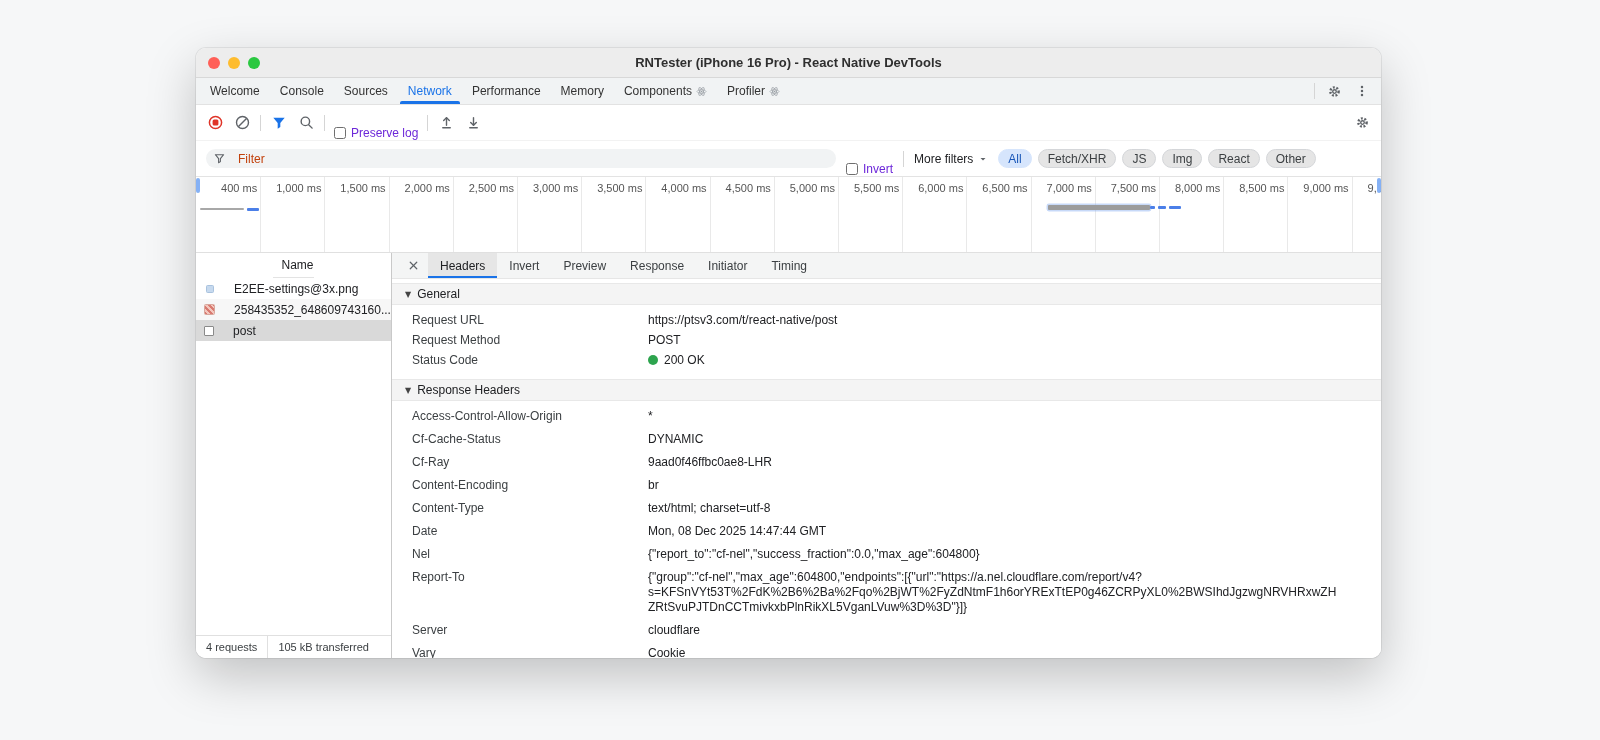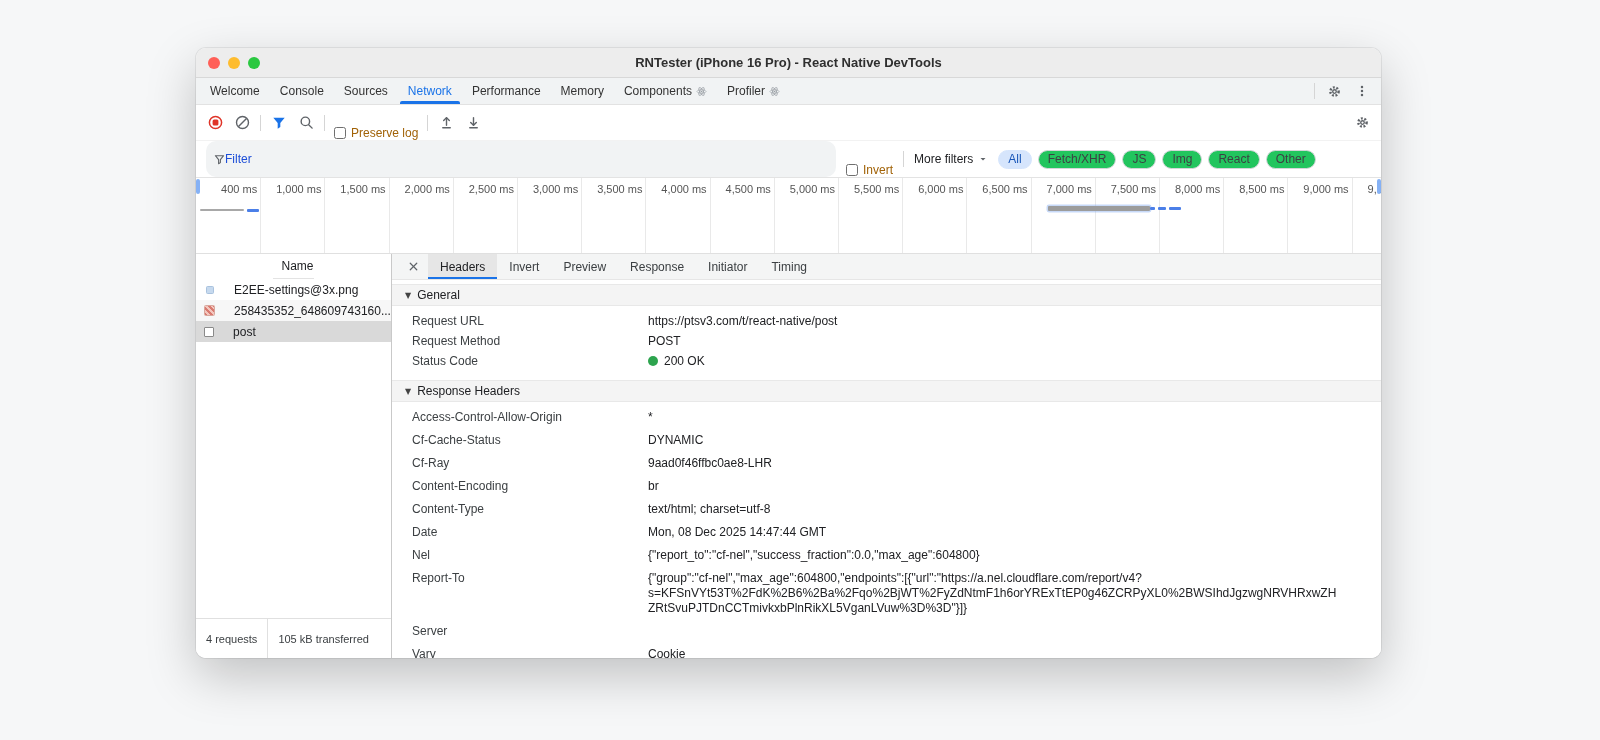--- a/index.html
+++ b/index.html
@@ -22,31 +22,31 @@
   .main-tab{display:flex;align-items:center;padding:0 10px;color:#333;position:relative;}
   .main-tab.active{color:#1a73e8;}
   .main-tab.active::after{content:"";position:absolute;left:2px;right:2px;bottom:0;height:3px;
     background:#1a73e8;border-radius:2px 2px 0 0;}
   .mt-right{margin-left:auto;display:flex;align-items:center;gap:10px;padding:0 10px;}
   .vdiv{width:1px;height:16px;background:#d5d5d5;flex:0 0 1px;}
   .icon-btn{display:inline-flex;align-items:center;justify-content:center;width:18px;height:18px;}
   
   .nettoolbar{flex:0 0 27px;background:#fff;display:flex;align-items:center;gap:9px;
     padding:0 10px;border-bottom:1px solid #f2f2f2;}
-  .chk{display:inline-flex;align-items:center;gap:5px;color:#a16207;margin-top:21px;}
+  .chk{display:inline-flex;align-items:center;gap:5px;color:#6d28d9;margin-top:21px;}
   .cb{width:12px;height:12px;border:1px solid #6f6f6f;border-radius:2.5px;background:#fff;display:inline-block;}
   .spacer{flex:1;}
   
   .filterrow{flex:0 0 27px;display:flex;align-items:center;gap:10px;padding:0 10px;background:#fff;}
-  .filter-input{width:630px;height:36px;background:#f1f3f4;border-radius:10px;display:flex;
-    align-items:center;gap:0;padding:0 8px;color:#1d4ed8;}
+  .filter-input{width:630px;height:19px;background:#f1f3f4;border-radius:10px;display:flex;
+    align-items:center;gap:13px;padding:0 8px;color:#c2410c;}
   .morefilters{display:flex;align-items:center;gap:5px;color:#202124;}
   .pills{display:flex;align-items:center;gap:6px;}
   .pill{height:19px;padding:0 9px;border:1px solid #d4d6d9;border-radius:10px;display:flex;
-    align-items:center;background:#22c55e;color:#3c4043;}
+    align-items:center;background:#e5e5e5;color:#3c4043;}
   .pill.active{background:#d6e5fc;border-color:#d6e5fc;color:#1856b8;}
   
   .timeline{flex:0 0 77px;border-top:1px solid #e3e3e3;border-bottom:1px solid #e0e0e0;
     position:relative;overflow:hidden;background:#fff;}
   .tick-line{position:absolute;top:0;bottom:0;width:1px;background:#e9e9e9;}
   .tick-label{position:absolute;top:5px;font-size:11px;color:#555;transform:translateX(-100%);white-space:nowrap;}
   .wf-gray{position:absolute;height:2px;background:#a8a8a8;border-radius:1px;}
   .wf-gray.thick{height:5px;background:#9c9c9c;box-shadow:0 0 0 1.5px rgba(130,170,240,.45);}
   .wf-blue{position:absolute;height:3px;background:#4b7fe8;border-radius:1px;}
   .tl-ind{position:absolute;top:1px;width:4px;height:15px;background:#85b1f5;border-radius:4px;z-index:3;}
@@ -58,21 +58,21 @@
   .name-header{flex:0 0 25px;border-bottom:1px solid #e3e3e3;display:flex;align-items:center;padding-left:8px;}
   .reqlist{flex:1;overflow:hidden;padding-bottom:23px;}
   .req-row{height:21px;display:flex;align-items:center;gap:19px;padding-left:8px;white-space:nowrap;overflow:hidden;}
   .req-row.striped{background:#f7f7f7;}
   .req-row.selected{background:#d9d9d9;}
   .ricon{flex:0 0 11px;width:11px;height:11px;border-radius:1.5px;}
   .ricon.image{width:8px;height:8px;flex-basis:8px;margin:0 1.5px;background:#c6d9ee;border:1px solid #a9c2de;}
   .ricon.image-thumb{background:repeating-linear-gradient(45deg,#d97a70 0 2px,#f3c6bd 2px 4px);border:1px solid #d8a79d;}
   .ricon.document{width:10px;height:10px;flex-basis:10px;background:#fff;border:1px solid #8a8a8a;border-radius:1px;}
   .rname{overflow:hidden;text-overflow:clip;}
-  .leftstatus{position:absolute;left:0;right:0;bottom:0;height:40px;border-top:1px solid #e0e0e0;
+  .leftstatus{position:absolute;left:0;right:0;bottom:0;height:23px;border-top:1px solid #e0e0e0;
     background:#fff;display:flex;align-items:center;font-size:11px;color:#3c4043;}
   .leftstatus .st{padding:0 10px;white-space:nowrap;}
   .stdiv{width:1px;align-self:stretch;background:#e0e0e0;}
   
   .rightpanel{flex:1;display:flex;flex-direction:column;min-width:0;background:#fff;}
   .detailtabs{flex:0 0 26px;background:#f4f5f5;border-bottom:1px solid #e6e6e6;display:flex;align-items:stretch;}
   .detailtabs .close{align-self:center;margin:0 6px 0 12px;}
   .dtabs{display:flex;align-items:stretch;}
   .dtab{display:flex;align-items:center;padding:0 12px;color:#3c4043;position:relative;}
   .dtab.active{background:#e6e6e6;color:#202124;}
@@ -424,20 +424,21 @@
               <div class="hval">{"report_to":"cf-nel","success_fraction":0.0,"max_age":604800}</div>
             </div>
             <div class="hrow">
               <div class="hname">Report-To</div>
               <div class="hval">{"group":"cf-nel","max_age":604800,"endpoints":[{"url":"https://a.nel.cloudflare.com/report/v4?
 s=KFSnVYt53T%2FdK%2B6%2Ba%2Fqo%2BjWT%2FyZdNtmF1h6orYRExTtEP0g46ZCRPyXL0%2BWSIhdJgzwgNRVHRxwZH
 ZRtSvuPJTDnCCTmivkxbPlnRikXL5VganLVuw%3D%3D"}]}</div>
             </div>
             <div class="hrow">
               <div class="hname">Server</div>
+              <div class="hval">cloudflare</div>
             </div>
             <div class="hrow">
               <div class="hname">Vary</div>
               <div class="hval">Cookie</div>
             </div>
           </div>
         </div>
     </div>
   </div>
 

